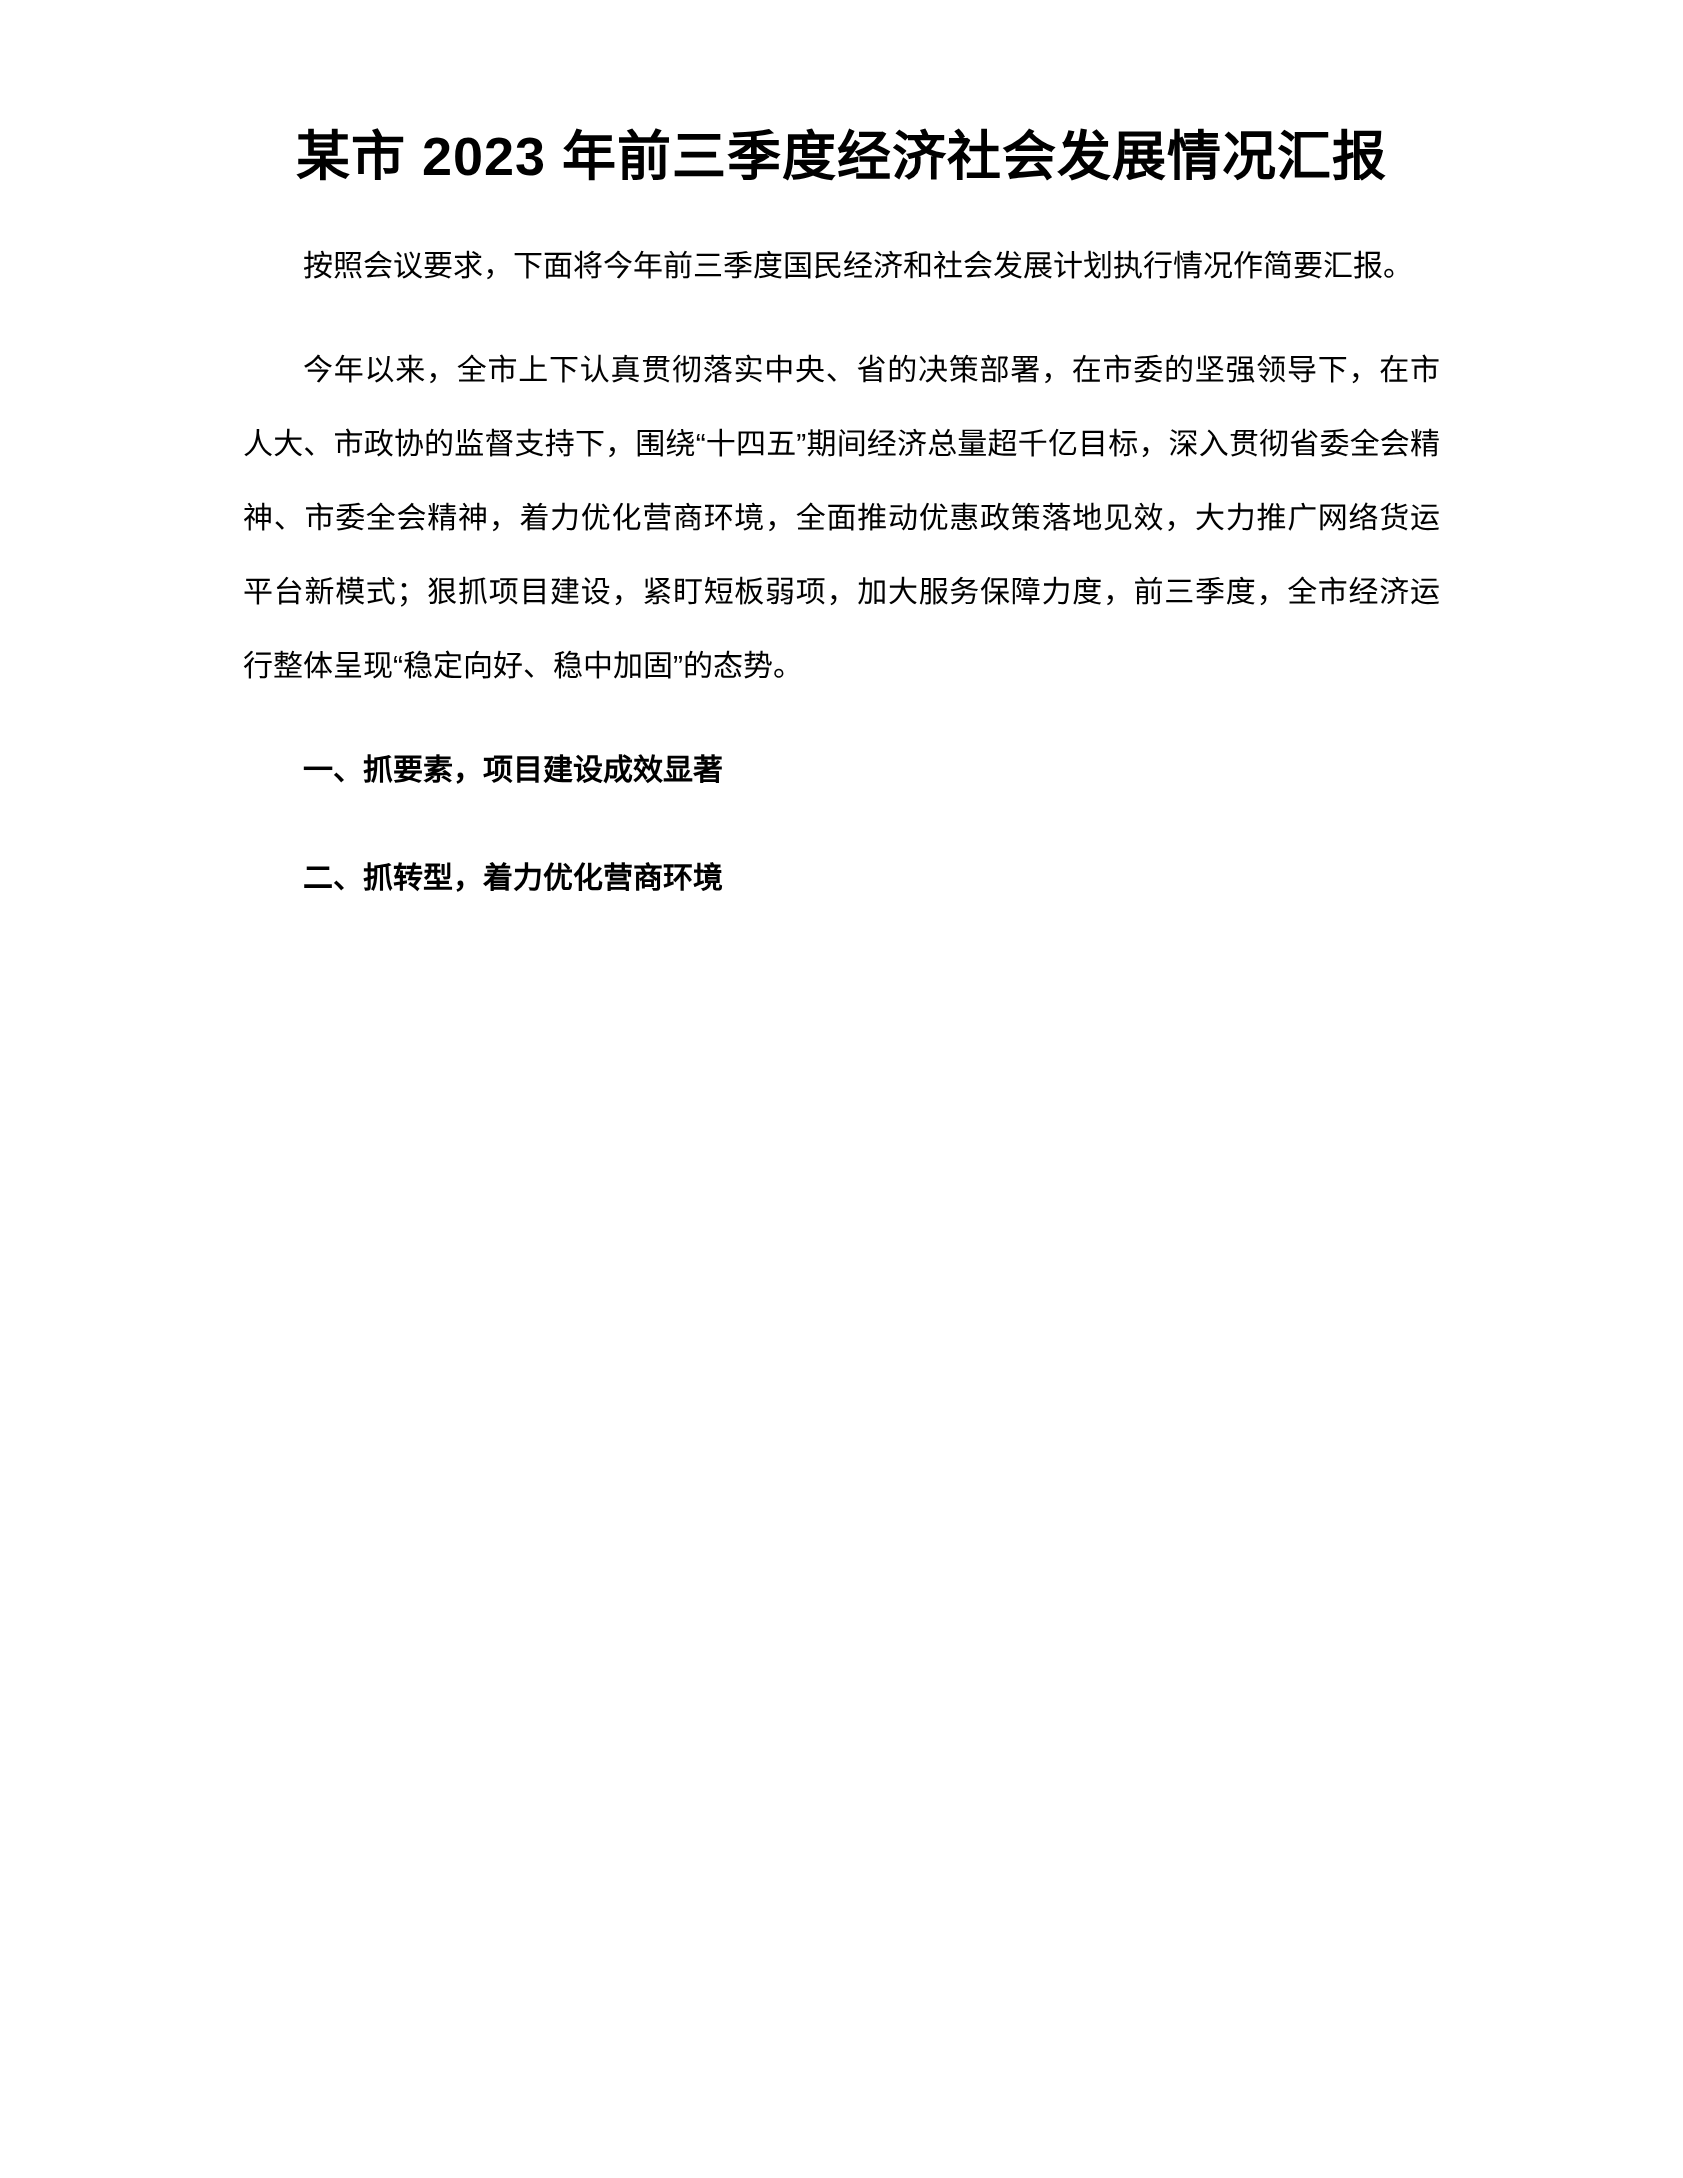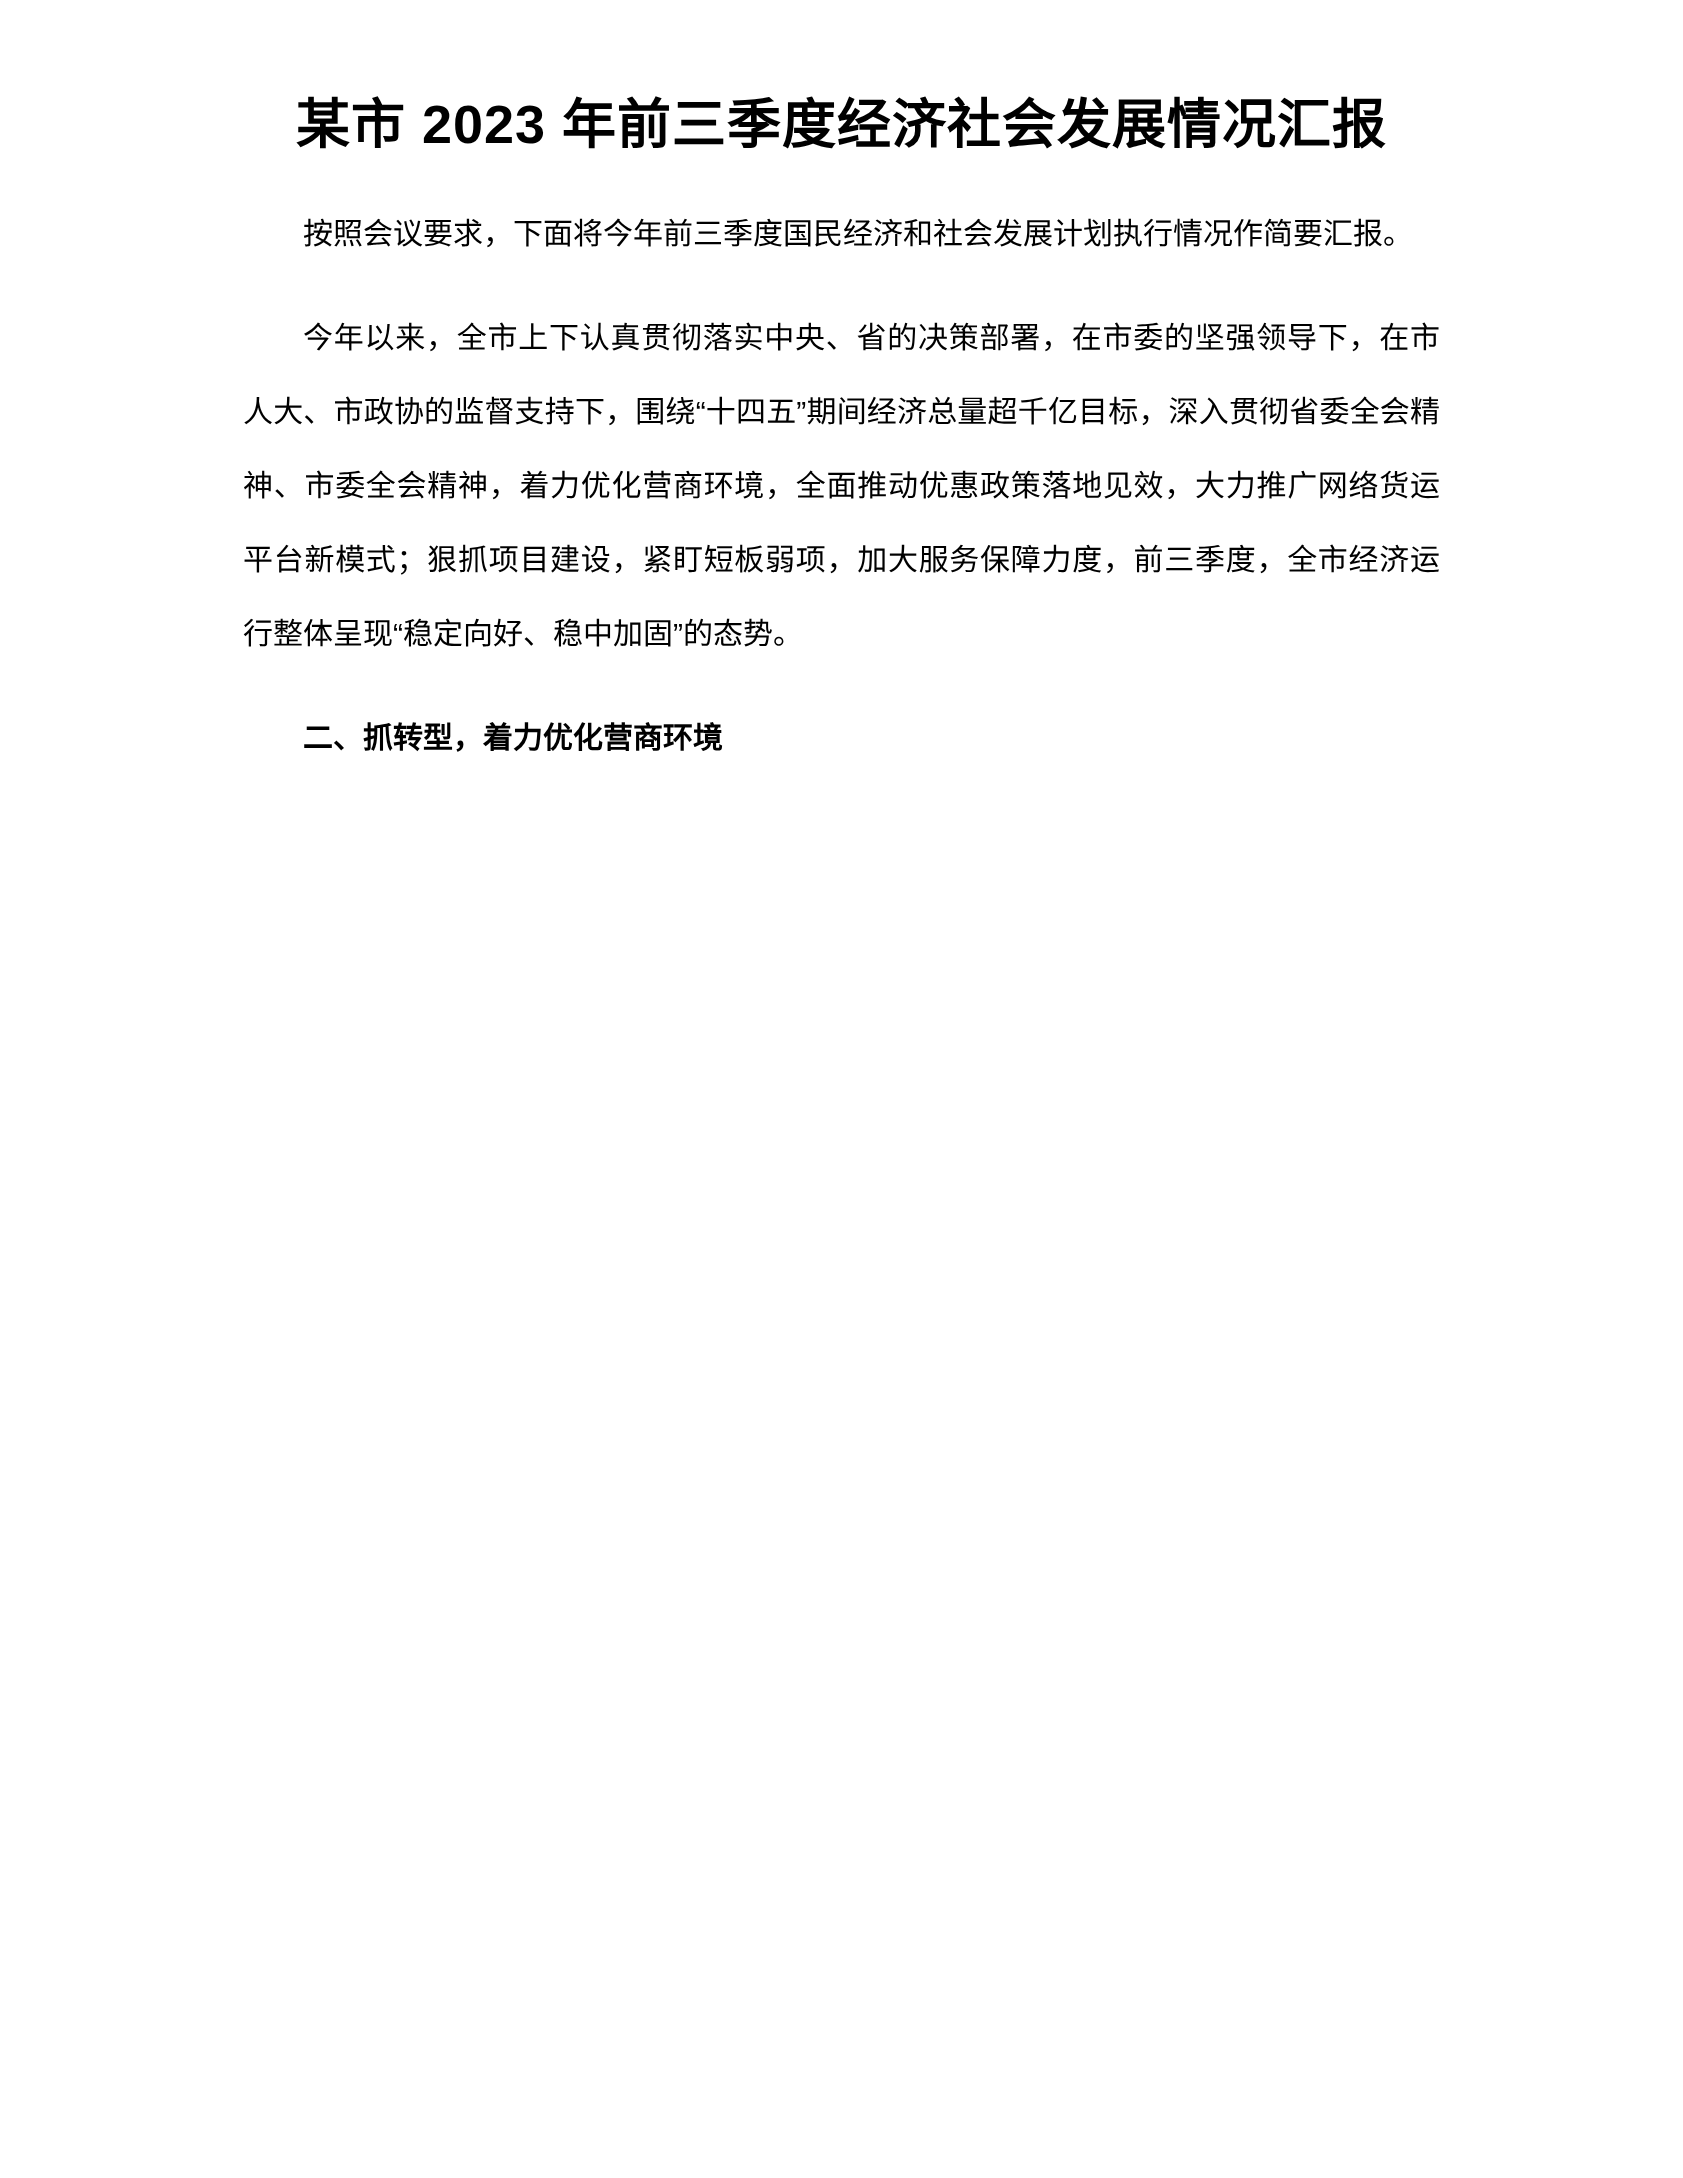--- a/index.html
+++ b/index.html
@@ -11,21 +11,21 @@
     width: 1683px;
     height: 2178px;
     font-family: "Liberation Sans", "DejaVu Sans", sans-serif;
     color: #000000;
     overflow: hidden;
   }
   .page {
     box-sizing: border-box;
     width: 1683px;
     height: 1640px;
-    padding: 80px 243px 0 243px;
+    padding: 112px 243px 0 243px;
     background: #ffffff;
   }
   .doc-title {
     font-size: 54px;
     font-weight: 700;
     line-height: 89px;
     text-align: center;
     margin: 0 0 28px 0;
     letter-spacing: 1px;
   }
@@ -45,16 +45,17 @@
   }
 </style>
 </head>
 <body>
 
 <div class="page">
   <h1 class="doc-title">某市 2023 年前三季度经济社会发展情况汇报</h1>
   <div class="doc-body" id="doc-body">
       <p class="body">按照会议要求，下面将今年前三季度国民经济和社会发展计划执行情况作简要汇报。</p>
       <p class="body">今年以来，全市上下认真贯彻落实中央、省的决策部署，在市委的坚强领导下，在市人大、市政协的监督支持下，围绕“十四五”期间经济总量超千亿目标，深入贯彻省委全会精神、市委全会精神，着力优化营商环境，全面推动优惠政策落地见效，大力推广网络货运平台新模式；狠抓项目建设，紧盯短板弱项，加大服务保障力度，前三季度，全市经济运行整体呈现“稳定向好、稳中加固”的态势。</p>
+      <p class="heading">一、抓要素，项目建设成效显著</p>
       <p class="heading">二、抓转型，着力优化营商环境</p>
     </div>
 </div>
 
 
 </body></html>

